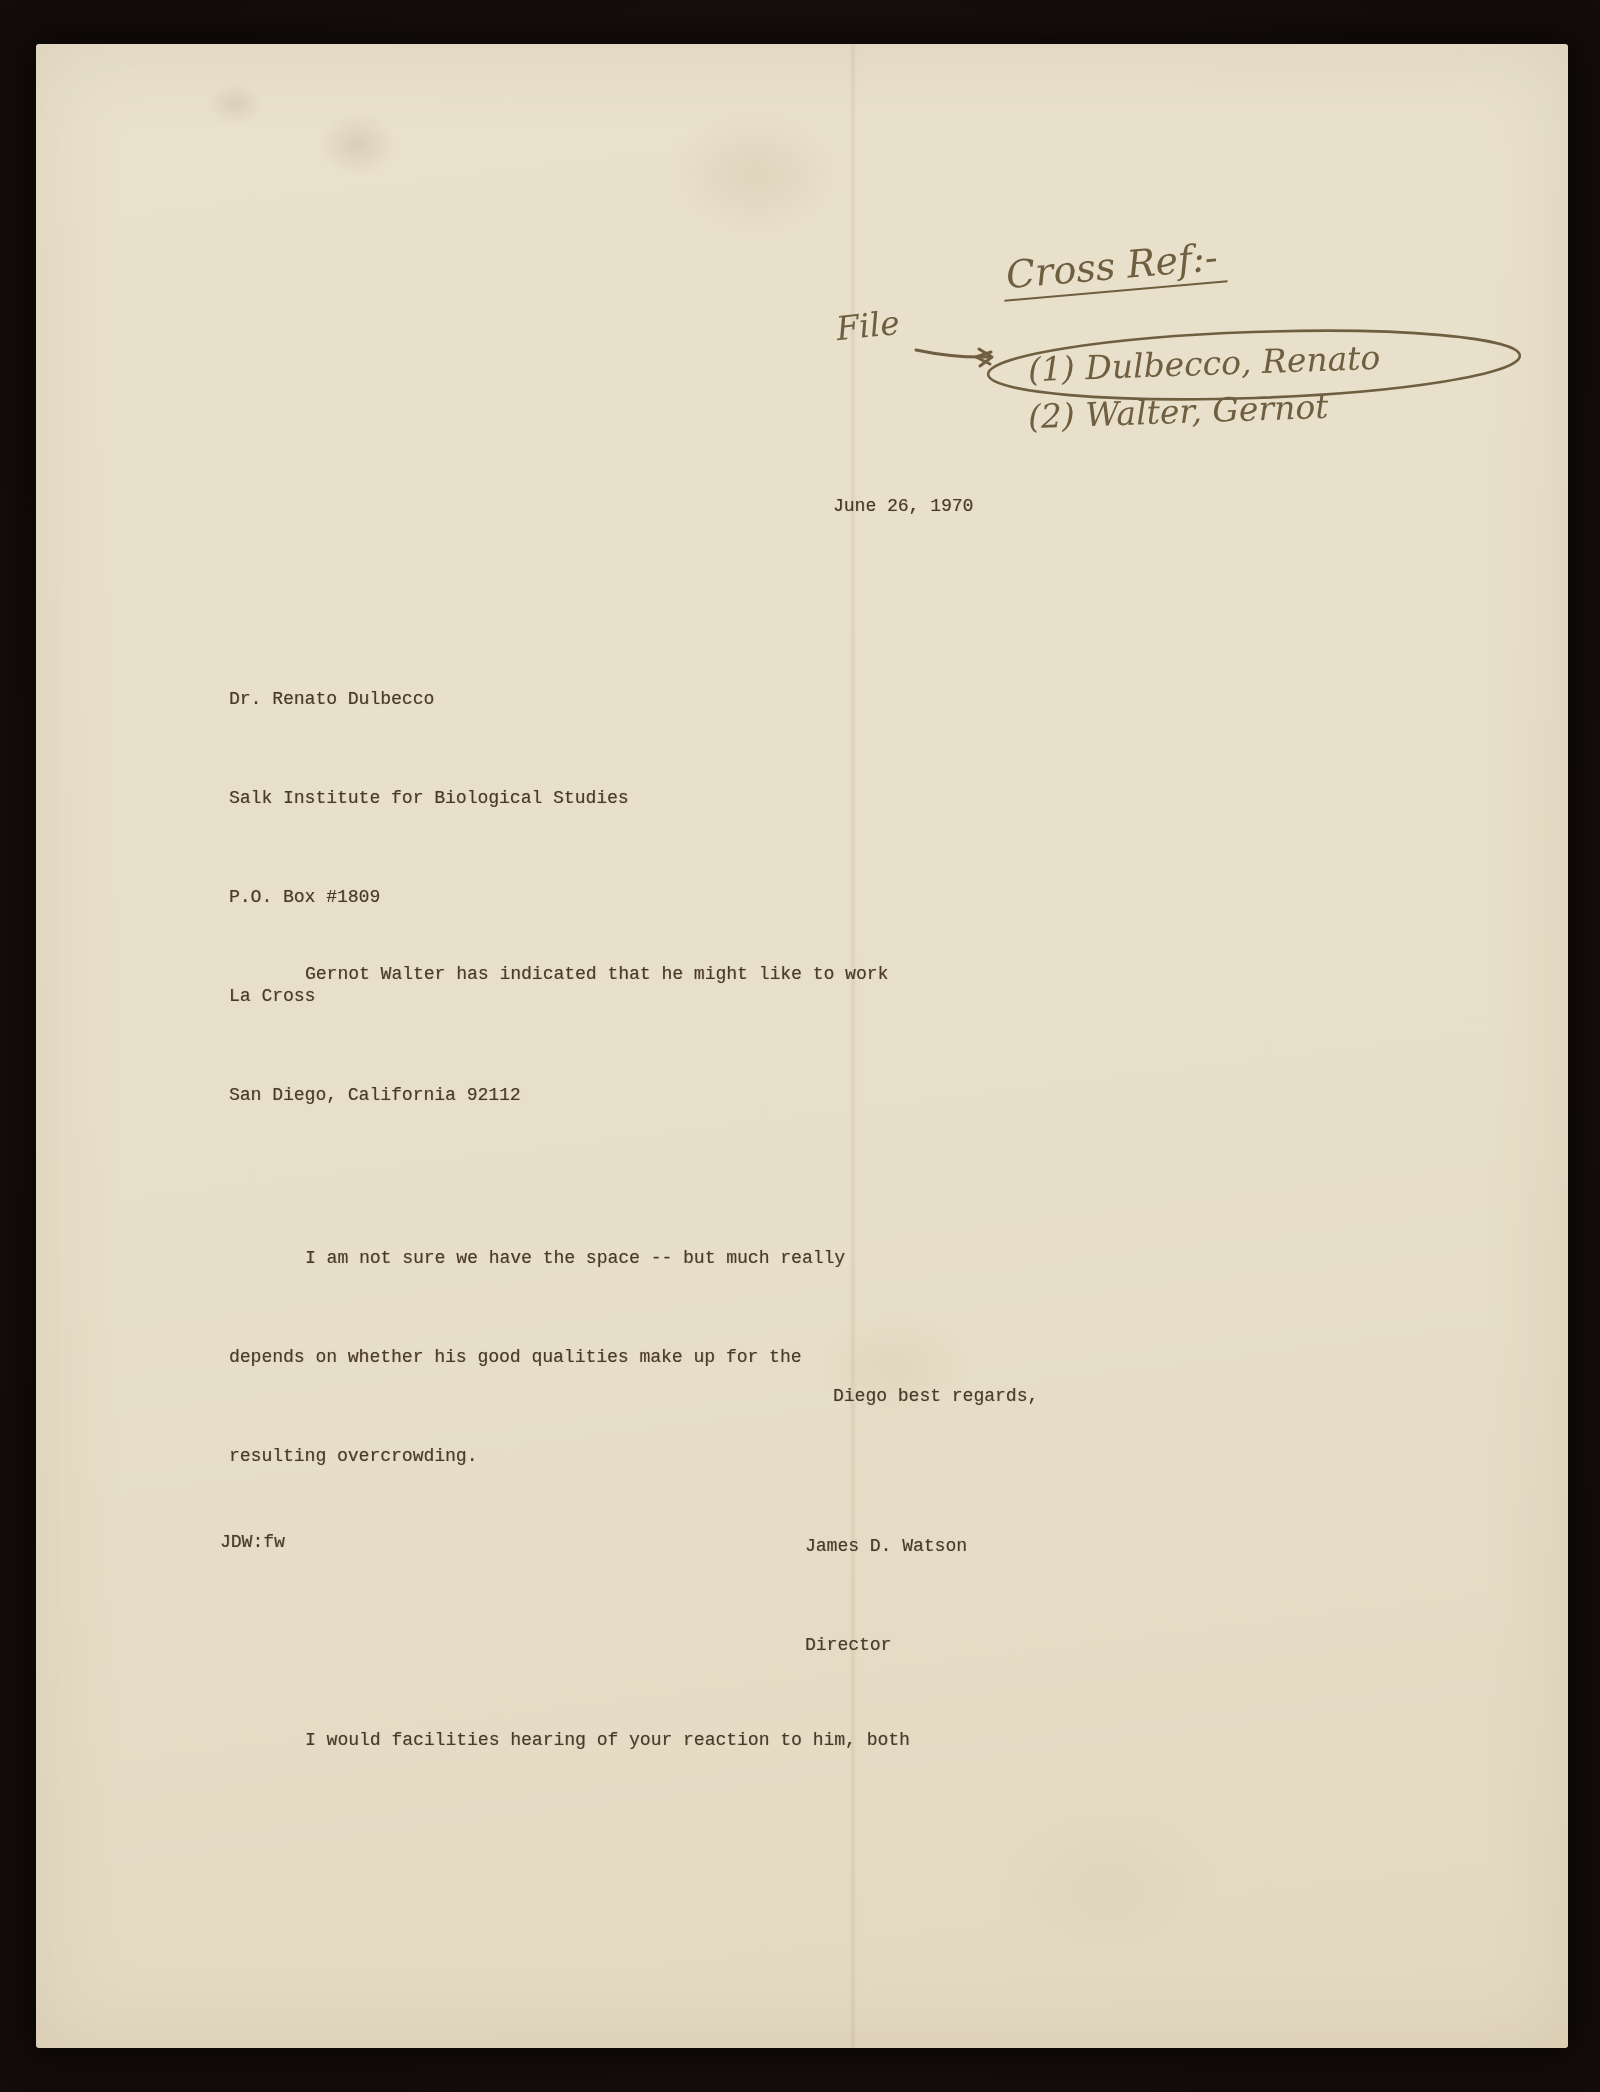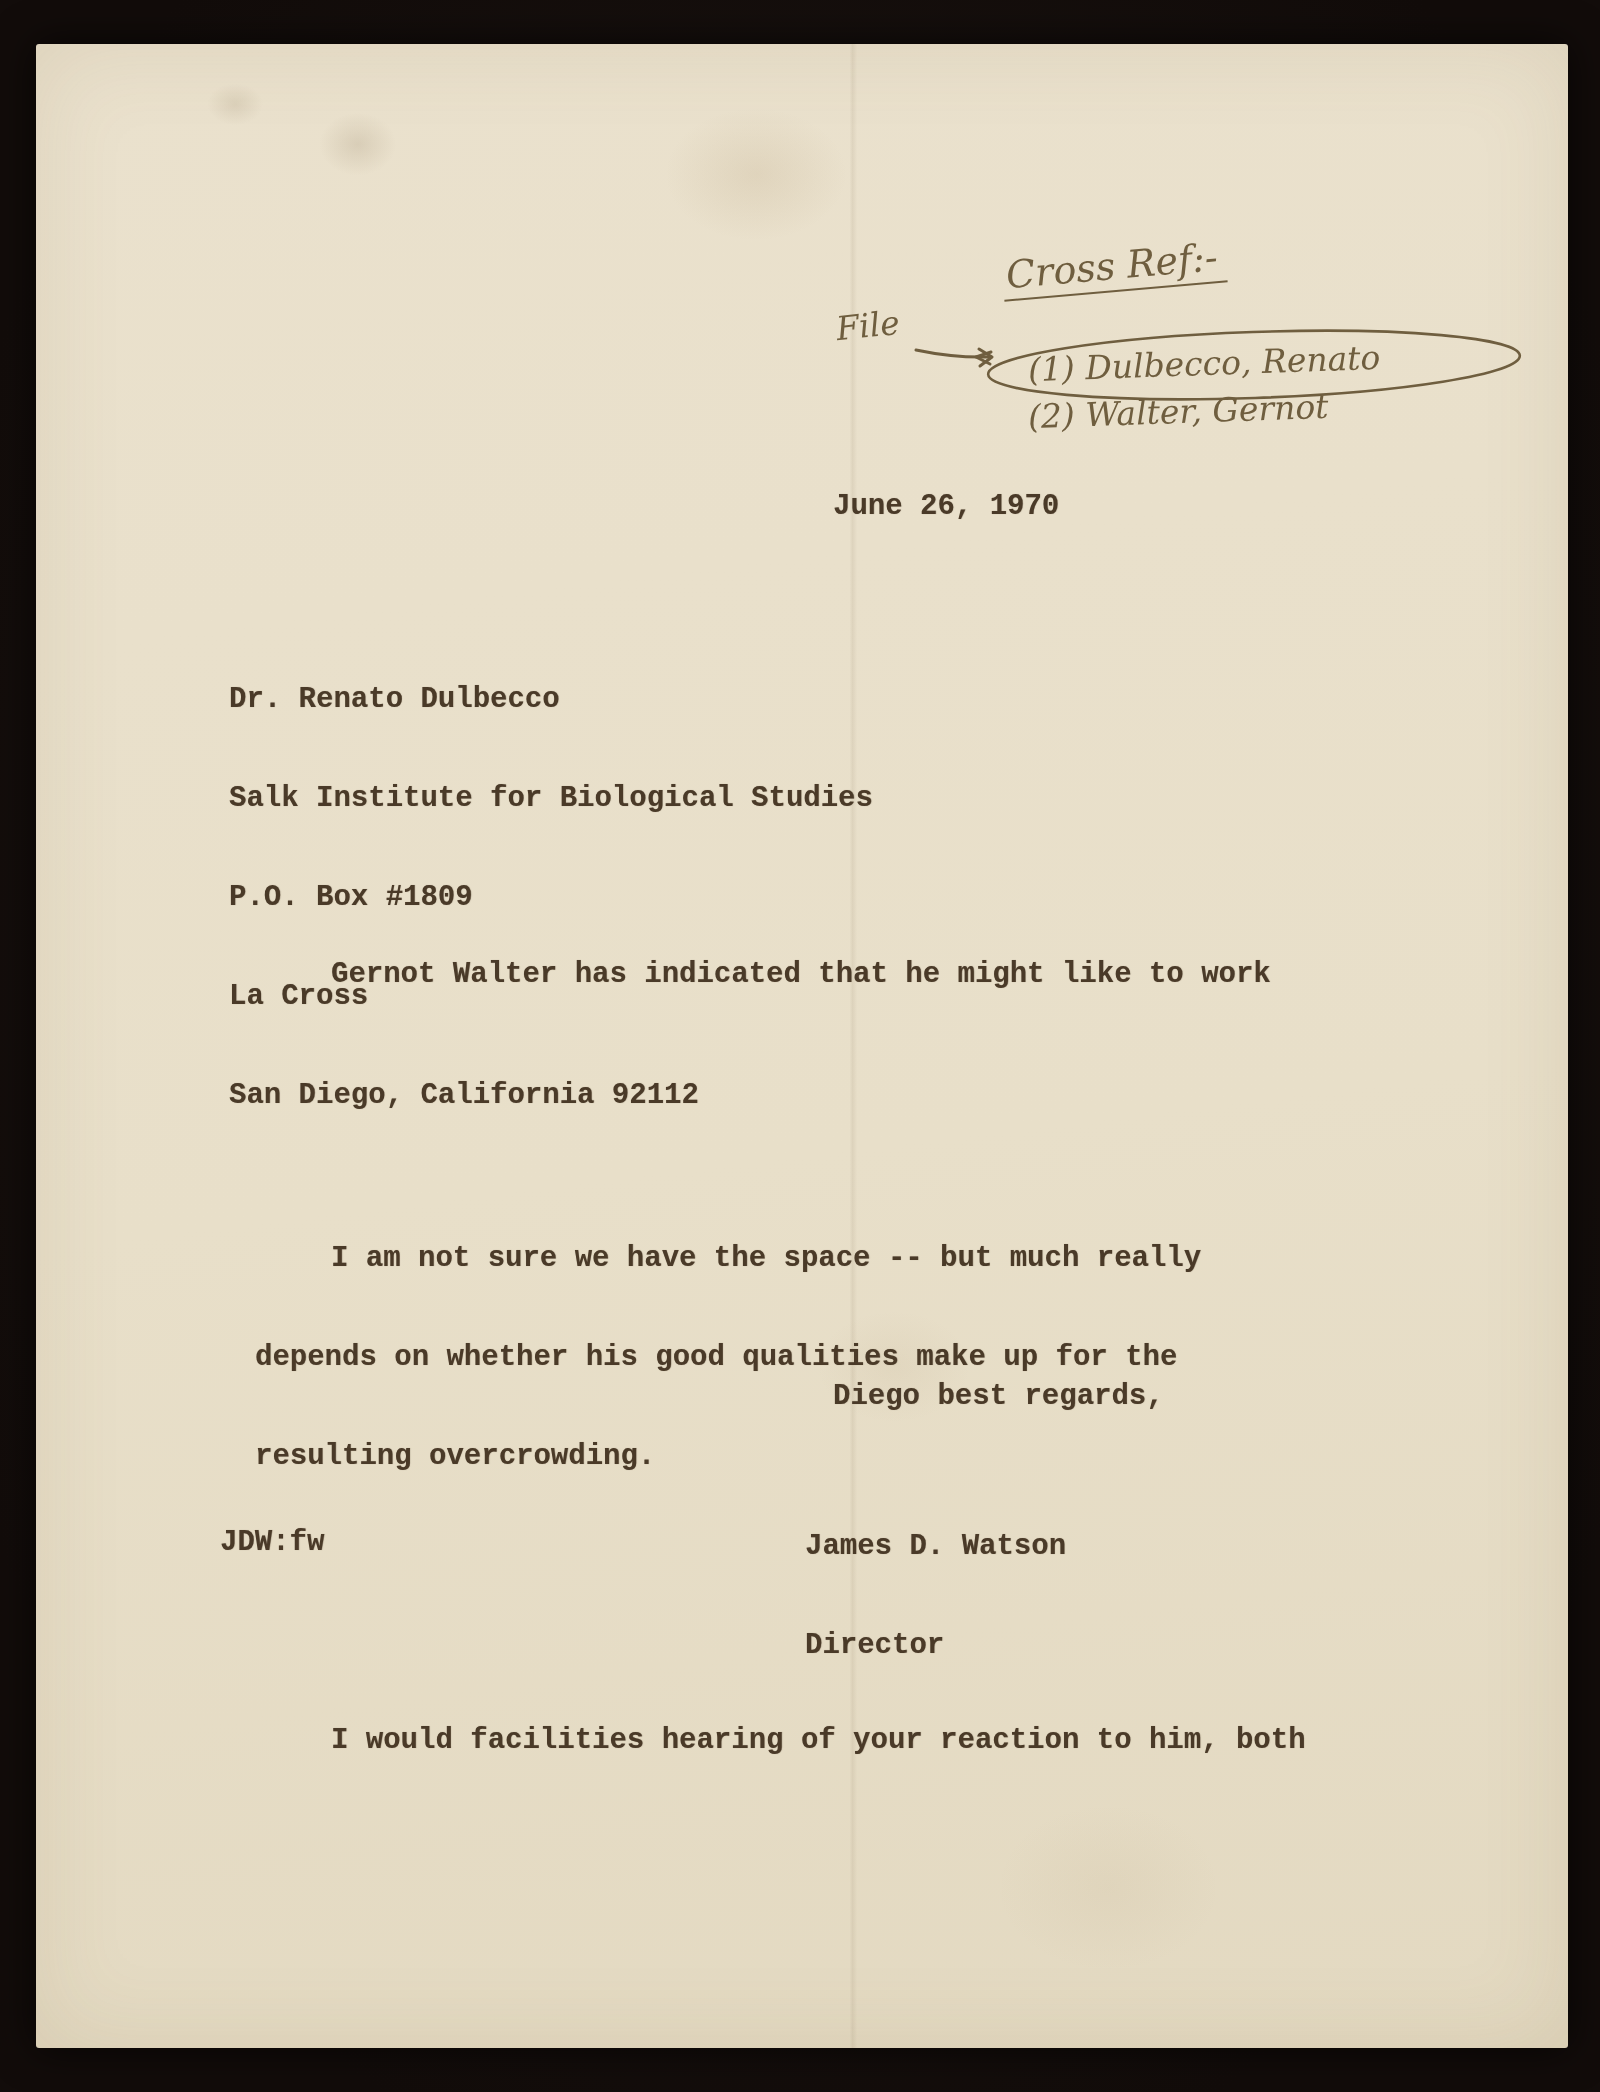--- a/index.html
+++ b/index.html
@@ -16,21 +16,21 @@
       radial-gradient(ellipse 55px 45px at 21% 5%, rgba(110,88,55,0.14), transparent 70%),
       radial-gradient(ellipse 40px 30px at 13% 3%, rgba(110,88,55,0.12), transparent 70%),
       radial-gradient(ellipse 110px 80px at 56% 66%, rgba(150,120,80,0.07), transparent 70%),
       radial-gradient(ellipse 160px 120px at 70% 92%, rgba(150,120,80,0.06), transparent 70%),
       linear-gradient(90deg, transparent 53.1%, rgba(120,100,70,0.10) 53.3%, transparent 53.6%),
       linear-gradient(173deg, #eae1cd 0%, #e8dfc9 55%, #e3d9c1 100%);
     border-radius:3px;
     box-shadow:0 0 40px rgba(0,0,0,0.7), inset 0 0 90px rgba(120,95,60,0.12);
   }
   .typed{
-    color:#4a3a28;font-weight:700;font-size:29px;line-height:33px;
+    color:#4a3a28;font-weight:400;font-size:18px;line-height:33px;
     text-shadow:0.4px 0.4px 0.8px rgba(74,58,40,0.45);
     white-space:pre;
   }
   .hand{
     font-family:"DejaVu Serif", serif;font-style:italic;
     color:#6f5e3f;white-space:nowrap;
   }
   .crossref{
     position:absolute;left:966px;top:200px;font-size:38px;
     transform:rotate(-5deg);border-bottom:2.5px solid #6f5e3f;padding:0 8px 2px 4px;
@@ -38,21 +38,21 @@
   .file-note{position:absolute;left:800px;top:262px;font-size:33px;transform:rotate(-6deg);}
   .arrow-svg{position:absolute;left:878px;top:292px;}
   .oval-wrap{position:absolute;left:946px;top:280px;width:544px;height:82px;}
   .oval-svg{position:absolute;left:0;top:0;transform:rotate(-2deg);}
   .oval-text{position:absolute;left:46px;top:20px;font-size:33px;transform:rotate(-2deg);}
   .ref2{position:absolute;left:992px;top:348px;font-size:33px;transform:rotate(-2deg);}
   .date{position:absolute;left:797px;top:446px;}
   .recipient{position:absolute;left:193px;top:573px;}
   .body{position:absolute;left:193px;top:749px;width:1060px;}
   .salutation{margin-bottom:37px;}
-  .para{margin-bottom:20px;margin-left:26px;}
+  .para{margin-bottom:20px;}
   .indent{padding-left:76px;}
   .closing{position:absolute;left:797px;top:1336px;}
   .signature{position:absolute;left:769px;top:1420px;}
   .initials{position:absolute;left:184px;top:1482px;}
 </style>
 </head>
 <body>
 
 <div class="paper">
 

